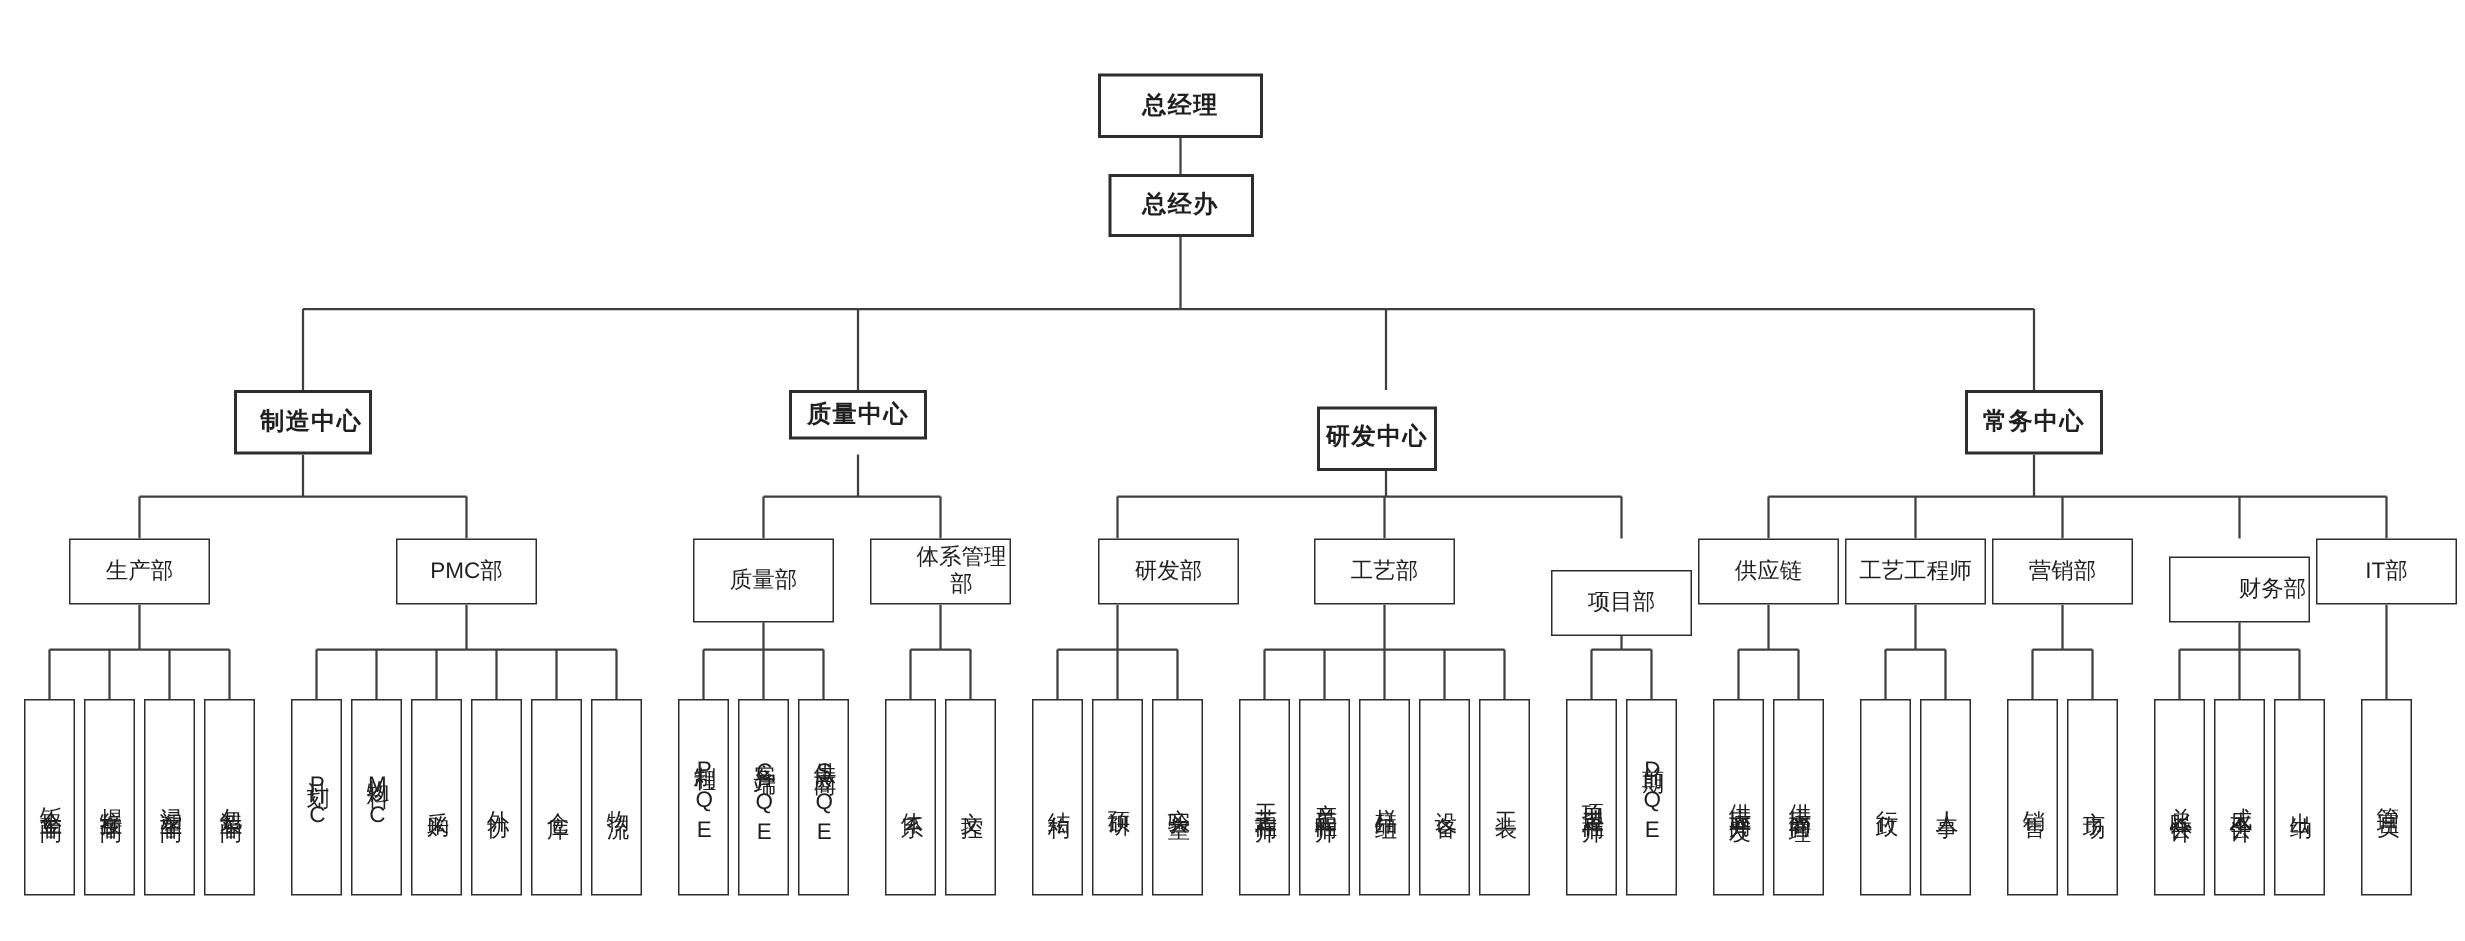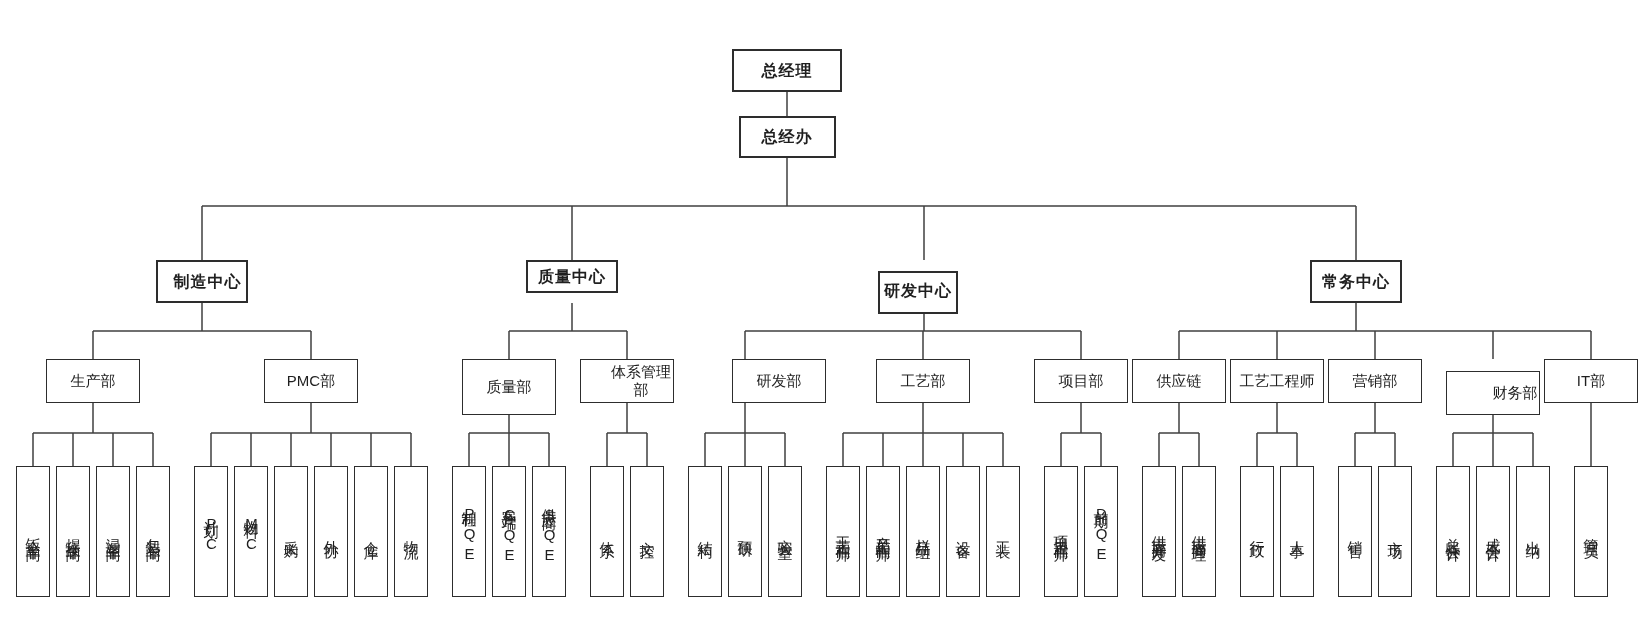--- a/index.html
+++ b/index.html
@@ -141,21 +141,21 @@
       <div class="node lvl-unit" style="left: 768px; top: 466px; width: 34px; height: 131px;">实验室</div>
       <div class="node lvl-dept" style="left: 732px; top: 359px; width: 94px; height: 44px;">研发部</div>
       <div class="node lvl-unit" style="left: 826px; top: 466px; width: 34px; height: 131px;">工艺工程师</div>
       <div class="node lvl-unit" style="left: 866px; top: 466px; width: 34px; height: 131px;">产品工程师</div>
       <div class="node lvl-unit" style="left: 906px; top: 466px; width: 34px; height: 131px;">样品组</div>
       <div class="node lvl-unit" style="left: 946px; top: 466px; width: 34px; height: 131px;">设备</div>
       <div class="node lvl-unit" style="left: 986px; top: 466px; width: 34px; height: 131px;">工装</div>
       <div class="node lvl-dept" style="left: 876px; top: 359px; width: 94px; height: 44px;">工艺部</div>
       <div class="node lvl-unit" style="left: 1044px; top: 466px; width: 34px; height: 131px;">项目工程师</div>
       <div class="node lvl-unit" style="left: 1084px; top: 466px; width: 34px; height: 131px;">前期DQE</div>
-      <div class="node lvl-dept" style="left: 1034px; top: 359px; width: 94px; height: 44px;">项目部</div>
+      <div class="node lvl-dept" style="left: 1034px; top: 380px; width: 94px; height: 44px;">项目部</div>
       <div class="node lvl-center" style="left: 878px; top: 271px; width: 80px; height: 43px; font-family: Liberation Mono, monospace;">研发中心</div>
       <div class="node lvl-unit" style="left: 1142px; top: 466px; width: 34px; height: 131px;">供应商开发</div>
       <div class="node lvl-unit" style="left: 1182px; top: 466px; width: 34px; height: 131px;">供应商管理</div>
       <div class="node lvl-dept" style="left: 1132px; top: 359px; width: 94px; height: 44px;">供应链</div>
       <div class="node lvl-unit" style="left: 1240px; top: 466px; width: 34px; height: 131px;">行政</div>
       <div class="node lvl-unit" style="left: 1280px; top: 466px; width: 34px; height: 131px;">人事</div>
       <div class="node lvl-dept" style="left: 1230px; top: 359px; width: 94px; height: 44px;">工艺工程师</div>
       <div class="node lvl-unit" style="left: 1338px; top: 466px; width: 34px; height: 131px;">销售</div>
       <div class="node lvl-unit" style="left: 1378px; top: 466px; width: 34px; height: 131px;">市场</div>
       <div class="node lvl-dept" style="left: 1328px; top: 359px; width: 94px; height: 44px;">营销部</div>

